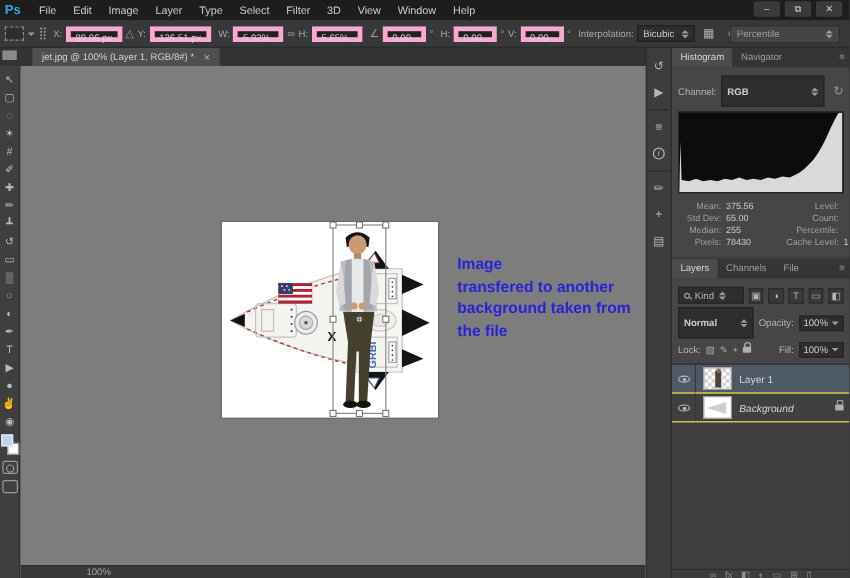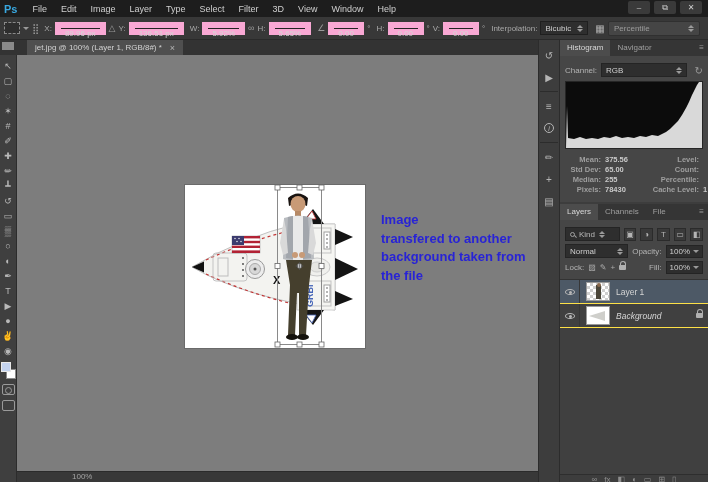--- a/index.html
+++ b/index.html
@@ -12,21 +12,21 @@
   .ps-logo { color:#39a8e0; font-weight:bold; font-size:11px; padding:0 8px 0 4px; }
   .menu-item { font-size:9px; color:#cfcfcf; padding:0 7px; cursor:default; }
   .win-controls { position:absolute; right:6px; top:1px; display:flex; gap:4px; }
   .win-btn { width:22px; height:13px; background:#3a3a3a; color:#d0d0d0; font-size:8px; text-align:center; line-height:13px; border-radius:2px; }
 
   
   .optionsbar { position:absolute; left:0; top:17px; width:708px; height:23px; background:#383838; border-bottom:1px solid #2a2a2a; display:flex; align-items:center; font-size:8px; color:#b8b8b8; padding-left:4px; }
   .opt-group { display:flex; align-items:center; gap:3px; margin-right:6px; }
   .tool-preset { width:16px; height:12px; border:1px dashed #8a8a8a; background:#2e2e2e; }
   .refpoint { font-size:10px; color:#9a9a9a; letter-spacing:-1px; }
-  .opt-field { background:#222; border:6px solid #f9a8d4; color:#d5d5d5; height:13px; line-height:12px; padding:0 4px; font-size:8px; min-width:42px; }
+  .opt-field { background:#222; border:4px solid #f9a8d4; color:#d5d5d5; height:13px; line-height:12px; padding:0 4px; font-size:8px; min-width:42px; }
   .opt-label { color:#a9a9a9; }
   .opt-icon { color:#9a9a9a; font-size:9px; }
   .opt-select { background:#2e2e2e; border:1px solid #1f1f1f; height:14px; display:flex; align-items:center; padding:0 4px; gap:6px; color:#cfcfcf; }
   .updown { display:inline-flex; flex-direction:column; gap:1px; }
   .tri-up { width:0;height:0;border-left:3px solid transparent;border-right:3px solid transparent;border-bottom:3px solid #9a9a9a; }
   .tri-down { width:0;height:0;border-left:3px solid transparent;border-right:3px solid transparent;border-top:3px solid #9a9a9a; }
   .commit { color:#d8d8d8; font-size:11px; margin:0 4px; }
   .cancel { color:#c8c8c8; font-size:11px; margin:0 4px; }
   .warp-icon { color:#b0b0b0; font-size:10px; margin:0 4px; }
   .workspace { position:absolute; right:8px; top:21px; width:92px; height:15px; background:#454545; border:1px solid #303030; border-radius:2px; display:flex; align-items:center; justify-content:space-between; padding:0 5px; color:#9d9d9d; font-size:8px; }
@@ -63,23 +63,23 @@
 
   
   .panels { width:148px; background:#3d3d3d; margin-top:-15px; height:442px; display:flex; flex-direction:column; }
   .ptabs { display:flex; align-items:center; background:#353535; height:16px; font-size:8px; position:relative; }
   .ptab { padding:0 7px; height:16px; line-height:16px; color:#9f9f9f; }
   .ptab.active { background:#4c4c4c; color:#d8d8d8; }
   .pmenu { position:absolute; right:4px; top:3px; color:#9a9a9a; font-size:8px; }
   .panel-body { background:#464646; padding:4px 5px; font-size:8px; color:#b4b4b4; }
 
   .row { display:flex; align-items:center; gap:4px; margin:3px 0; }
-  .select { background:#2e2e2e; border:1px solid #242424; height:14px; flex:1; display:flex; align-items:center; justify-content:space-between; padding:0 4px; color:#cfcfcf; }
+  .select { background:#2e2e2e; border:1px solid #242424; height:26px; flex:1; display:flex; align-items:center; justify-content:space-between; padding:0 4px; color:#cfcfcf;font-weight:bold; }
   .hist-plot { background:#0c0c0c; border:1px solid #262626; height:68px; margin:4px 0; }
-  .stats { display:grid; grid-template-columns:34px 40px 50px 16px; gap:1px 4px; font-size:7.5px; padding:2px 0 4px 2px;font-weight:bold; }
+  .stats { display:grid; grid-template-columns:34px 40px 50px 16px; gap:1px 4px; font-size:7.5px; padding:2px 0 4px 2px; }
   .stat-label { text-align:right; color:#9f9f9f; }
   .stat-value { color:#c9c9c9; }
   .refresh { color:#9a9a9a; font-size:10px; margin-left:4px; }
 
   
   .kind-box { background:#2e2e2e; border:1px solid #242424; height:14px; display:flex; align-items:center; gap:4px; padding:0 4px; width:56px; color:#b9b9b9; }
   .mag { width:5px;height:5px;border:1px solid #9f9f9f;border-radius:50%;position:relative;display:inline-block; }
   .mag::after { content:"";position:absolute;width:3px;height:1px;background:#9f9f9f;transform:rotate(45deg);right:-3px;bottom:-1px; }
   .fbtn { width:13px; height:13px; background:#3a3a3a; border:1px solid #2b2b2b; color:#b5b5b5; font-size:8px; display:flex; align-items:center; justify-content:center; }
   .mini-box { background:#2e2e2e; border:1px solid #242424; height:13px; padding:0 3px; display:flex; align-items:center; gap:3px; color:#cfcfcf; }

